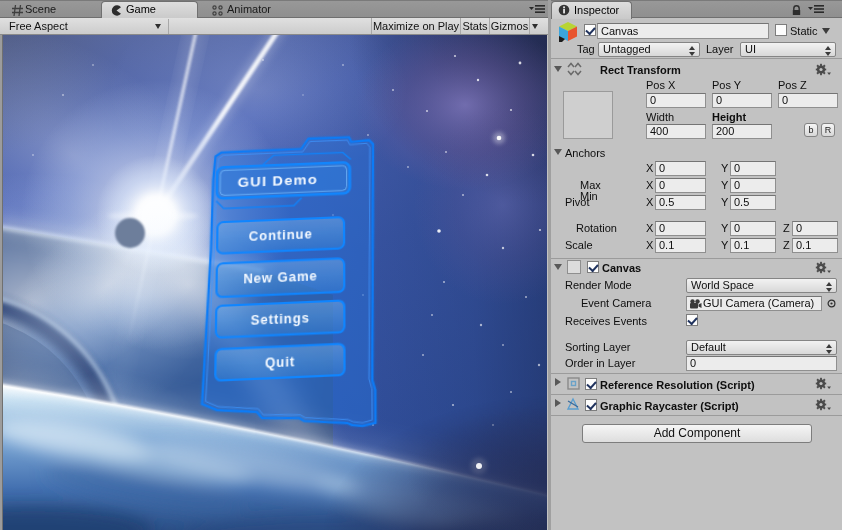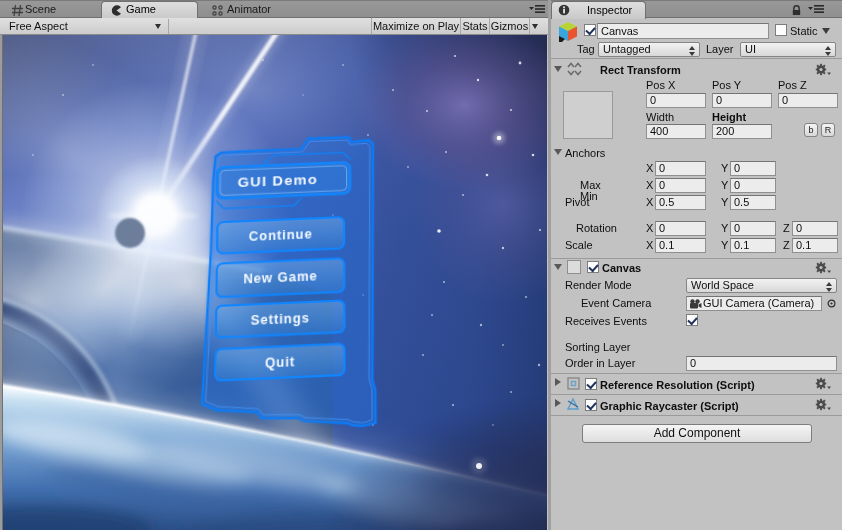--- a/index.html
+++ b/index.html
@@ -346,21 +346,21 @@
         </g>
       </svg>
     </div>
   </div>
 
   <div style="position:absolute; left:548px; top:0; width:3px; height:530px; background:#a0a0a0;"></div>
 
   <div id="inspector">
 
     <div class="tabstrip" style="left:0; width:291px; position:absolute;">
-      <div class="tab active" style="left:0px; width:95px; padding-left:35px;">Inspector</div>
+      <div class="tab active" style="left:0px; width:81px; padding-left:22px;">Inspector</div>
       <svg style="position:absolute; left:7px; top:3px;" width="12" height="12" viewBox="0 0 12 12">
         <circle cx="6" cy="6" r="5.3" fill="#333"></circle>
         <rect x="5.1" y="5" width="1.9" height="4.4" fill="#ddd"></rect>
         <rect x="5.1" y="2.4" width="1.9" height="1.9" fill="#ddd"></rect>
       </svg>
       <svg style="position:absolute; left:240px; top:4px;" width="11" height="11" viewBox="0 0 11 11">
         <path d="M2.8 5 V3.5 a2.7 2.7 0 0 1 5.4 0 V5" fill="none" stroke="#2e2e2e" stroke-width="1.4"></path>
         <rect x="1.8" y="5" width="7.4" height="5" fill="#2e2e2e" rx="0.5"></rect>
       </svg>
       <svg class="panelmenu" style="left:257px;" width="16" height="10" viewBox="0 0 16 10">
@@ -474,20 +474,21 @@
       </svg>
     </div>
     <svg style="position:absolute; left:275px; top:298px;" width="11" height="11" viewBox="0 0 11 11">
       <circle cx="5.5" cy="5.5" r="3.4" fill="none" stroke="#2e2e2e" stroke-width="1.2"></circle>
       <circle cx="5.5" cy="5.5" r="1.1" fill="#2e2e2e"></circle>
     </svg>
     <div class="ilabel" style="left:14px; top:313px;">Receives Events</div>
     <div class="chk on" style="left:135px; top:314px;"></div>
 
     <div class="ilabel" style="left:14px; top:339px;">Sorting Layer</div>
+    <div class="idrop" style="left:135px; top:340px; width:151px;">Default<span class="udarr"></span></div>
     <div class="ilabel" style="left:14px; top:355px;">Order in Layer</div>
     <div class="ifield" style="left:135px; top:356px; width:151px;">0</div>
 
     <div class="seph" style="top:373px;"></div>
 
     <div class="fold closed" style="left:4px; top:378px;"></div>
     <svg style="position:absolute; left:15px; top:376px;" width="15" height="15" viewBox="0 0 15 15">
       <rect x="2" y="2" width="11" height="11" fill="none" stroke="#8a8a8a" stroke-width="1.4"></rect>
       <rect x="5.5" y="5.5" width="4" height="4" fill="none" stroke="#6aa2c8" stroke-width="1.4"></rect>
     </svg>

